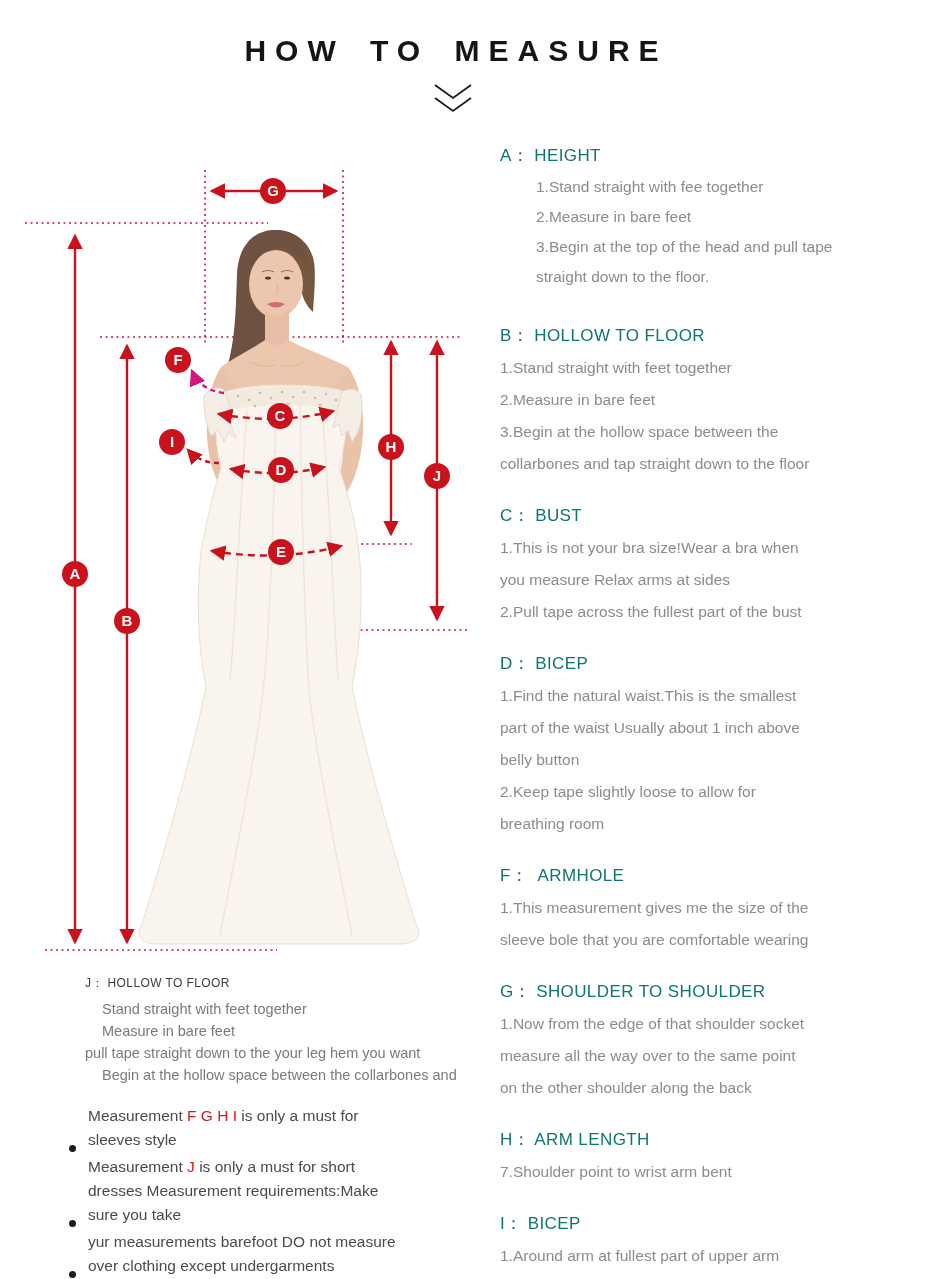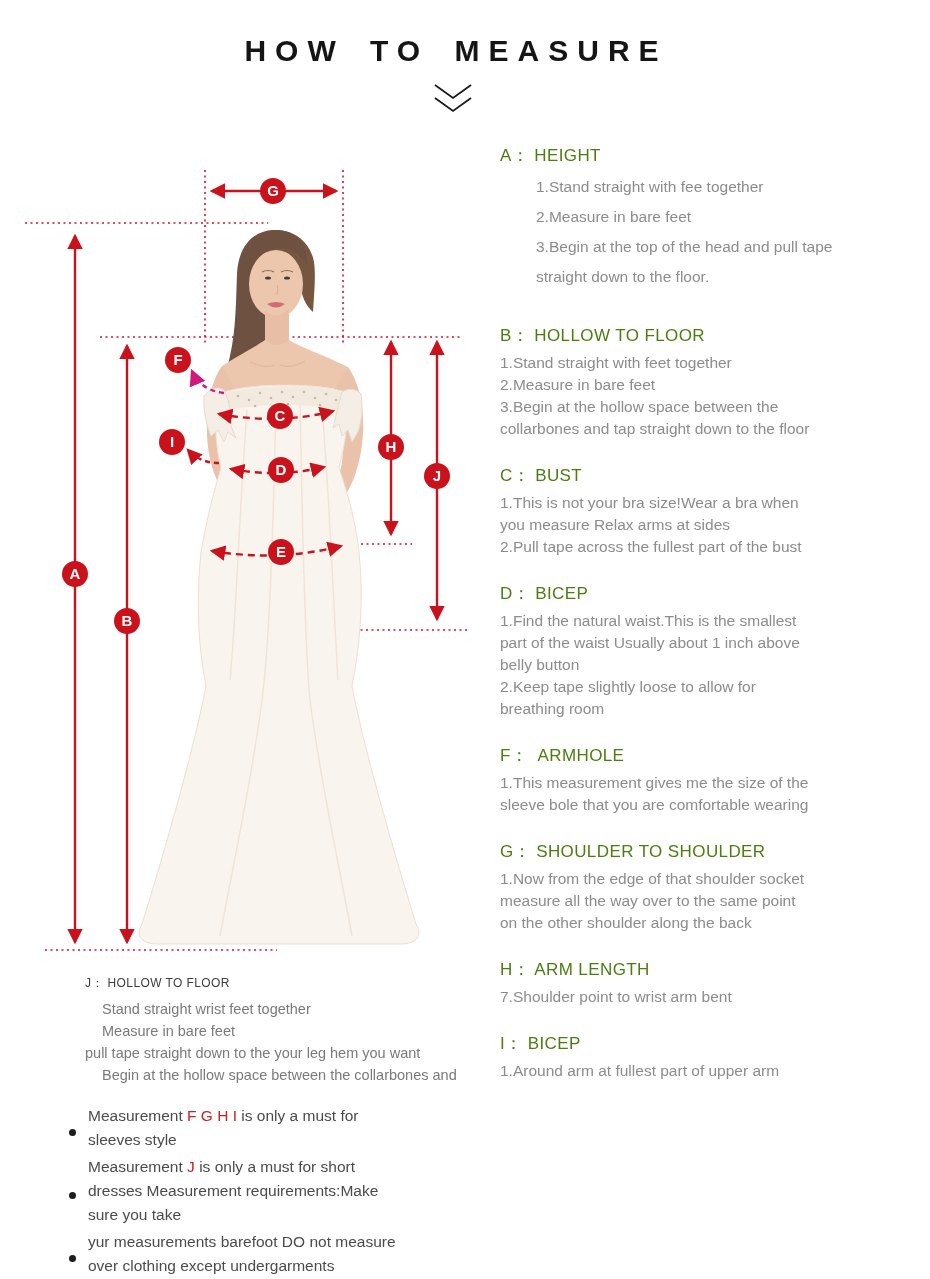--- a/index.html
+++ b/index.html
@@ -13,38 +13,38 @@
     letter-spacing:9px;word-spacing:8px;
   }
   .chevron-wrap{position:absolute;top:82px;left:430px;width:46px;height:32px;}
   
   .diagram{position:absolute;left:0;top:140px;width:490px;height:830px;}
   
   .col-right{position:absolute;left:500px;top:146px;width:424px;}
   .sec{margin:0 0 26px 0;}
   .sec h3{
     margin:0 0 6px 0;font-size:17px;line-height:20px;font-weight:400;
-    color:#4d7c0f;letter-spacing:.4px;white-space:pre;
+    color:#0f766e;letter-spacing:.4px;white-space:pre;
   }
   .sec p{
-    margin:0;font-size:15.5px;line-height:22px;color:#8c8c8c;white-space:pre-line;
+    margin:0;font-size:15.5px;line-height:32px;color:#8c8c8c;white-space:pre-line;
   }
   .sec.loose{margin-bottom:34px;}
   .sec.loose p{line-height:30px;margin-left:36px;}
   
   .j-section{position:absolute;left:85px;top:972px;width:410px;}
   .j-section h3{
     margin:0 0 4px 0;font-size:12px;line-height:22px;font-weight:400;
     color:#3d3d3d;letter-spacing:.4px;white-space:pre;
   }
   .j-line{font-size:14.5px;line-height:22px;color:#7a7a7a;}
   .j-line.indent{padding-left:17px;}
   
   .notes{position:absolute;left:55px;top:1104px;width:400px;}
-  .note-row{display:flex;align-items:center;margin-bottom:3px;}
+  .note-row{display:flex;align-items:flex-end;margin-bottom:3px;}
   .bullet-dot{
     flex:0 0 auto;width:7px;height:7px;border-radius:50%;
     background:#1d1d1d;margin:9px 12px 0 14px;
   }
   .note-text{
     font-size:15.5px;line-height:24px;color:#4b4b4b;white-space:pre-line;
   }
   .note-text .red{color:#cc2020;}
 </style>
 </head>
@@ -268,21 +268,21 @@
     <p>7.Shoulder point to wrist arm bent</p>
   </div>
   <div class="sec">
     <h3>I： BICEP</h3>
     <p>1.Around arm at fullest part of upper arm</p>
   </div>
 </div>
 
 <div class="j-section">
   <h3>J： HOLLOW TO FLOOR</h3>
-  <div class="j-line indent">Stand straight wrist feet together</div>
+  <div class="j-line indent">Stand straight with feet together</div>
   <div class="j-line indent">Measure in bare feet</div>
   <div class="j-line">pull tape straight down to the your leg hem you want</div>
   <div class="j-line indent">Begin at the hollow space between the collarbones and</div>
 </div>
 
 <div class="notes">
   <div class="note-row">
     <span class="bullet-dot"></span>
     <span class="note-text"><span>Measurement </span><span class="red">F G H I</span><span> is only a must for
 sleeves style</span></span>

